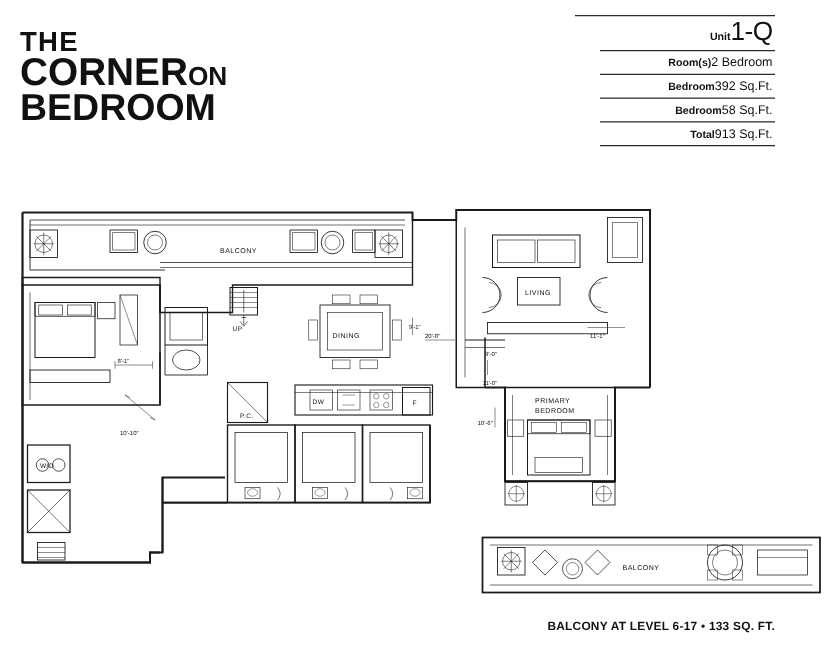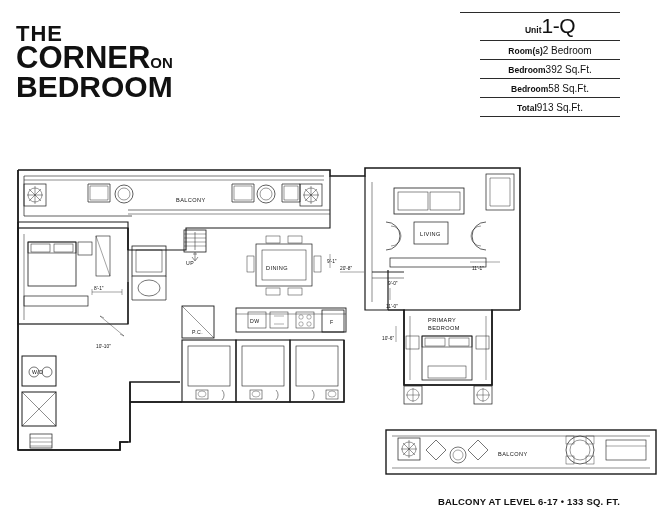--- a/index.html
+++ b/index.html
@@ -11,27 +11,27 @@
     color:#111;
     overflow:hidden;
     position:relative;
   }
   .page { position:relative; width:632px; height:517px; }
 
   
   .logo { position:absolute; left:16px; top:24px; line-height:0.92; }
   .logo .l1 { font-size:22px; font-weight:bold; letter-spacing:1px; }
   .logo .l2 { font-size:31px; font-weight:bold; letter-spacing:0px; }
-  .logo .l2 .sm { font-size:15px; letter-spacing:0px; }
+  .logo .l2 .sm { font-size:21px; letter-spacing:0px; }
   .logo .l3 { font-size:30px; font-weight:bold; letter-spacing:0px; }
 
   
   .spec { position:absolute; right:12px; top:12px; width:160px;
           border-top:1px solid #2b2b2b; }
-  .spec .row { display:flex; justify-content:center; align-items:baseline;
+  .spec .row { display:flex; justify-content:flex-end; align-items:baseline;
                border-bottom:1px solid #2b2b2b; padding:4px 2px 3px 2px;margin-left:20px; }
   .spec .k { font-size:8.5px; font-weight:bold; }
   .spec .v { font-size:10px; }
   .spec .row.unit { padding:1px 2px 2px 2px; }
   .spec .row.unit .v { font-size:21px; font-weight:normal; letter-spacing:-0.5px; }
 
   
   .plan { position:absolute; left:0; top:150px; width:668px; height:330px; }
   .plan svg { display:block; }
 

